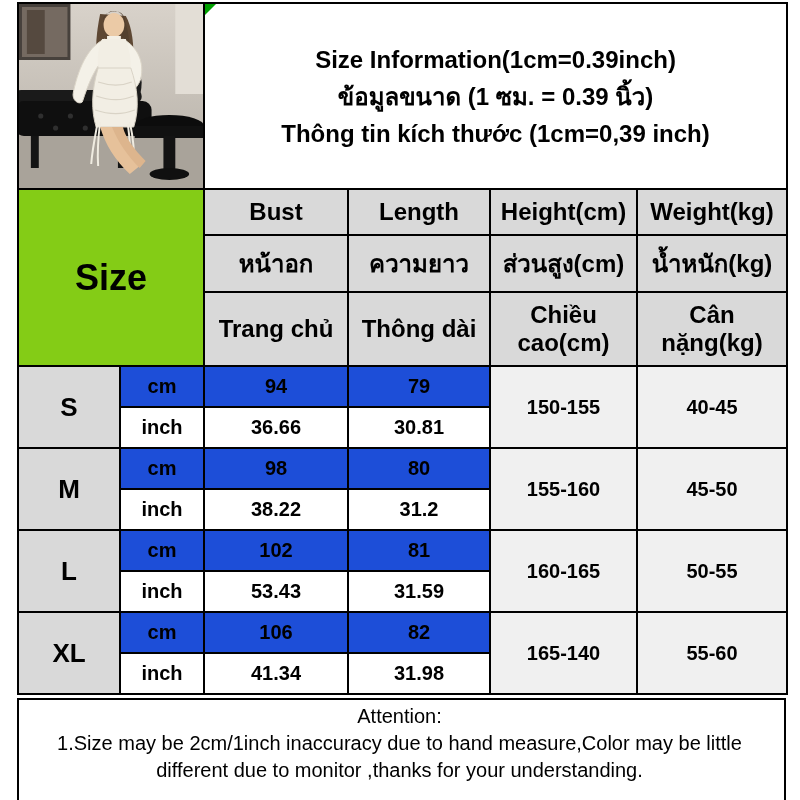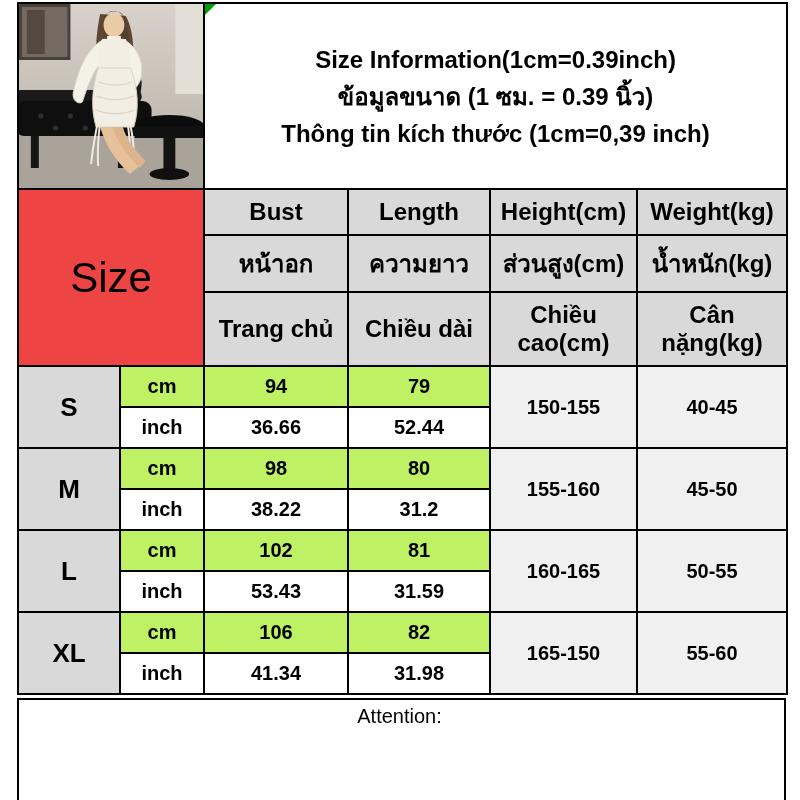--- a/index.html
+++ b/index.html
@@ -45,36 +45,36 @@
     border-right: 11px solid transparent;
   }
   
   .head td {
     height: 28px;
     background: #d9d9d9;
     font-weight: bold;
     font-size: 24px;
   }
   td.size-head {
-    background: #ef4444;
-    font-weight: normal;
-    font-size: 42px;
+    background: #84cc16;
+    font-weight: bold;
+    font-size: 36px;
   }
   
   .cm-row td, .inch-row td {
     height: 38px;
     font-weight: bold;
     font-size: 20px;
     background: #ffffff;
   }
   td.size-cell {
     background: #d9d9d9 !important;
     font-size: 26px;
   }
-  .cm-row td.shade { background: #bef264; }
+  .cm-row td.shade { background: #1d4ed8; }
   td.merged { background: #f0f0f0 !important; }
   
   .attention {
     border: 2px solid #000;
     margin-top: 3px;
     height: 167px;
     padding: 3px 8px 0 4px;
     text-align: center;
     font-size: 20px;
     line-height: 27px;
@@ -160,37 +160,37 @@
       <td>Weight(kg)</td>
     </tr>
     <tr class="head">
       <td>หน้าอก</td>
       <td>ความยาว</td>
       <td>ส่วนสูง(cm)</td>
       <td>น้ำหนัก(kg)</td>
     </tr>
     <tr class="head">
       <td>Trang chủ</td>
-      <td>Chiều dài</td>
+      <td>Thông dài</td>
       <td>Chiều cao(cm)</td>
       <td>Cân nặng(kg)</td>
     </tr>
 
     <tr class="cm-row">
       <td class="size-cell" rowspan="2">S</td>
       <td class="shade">cm</td>
       <td class="shade">94</td>
       <td class="shade">79</td>
       <td class="merged" rowspan="2">150-155</td>
       <td class="merged" rowspan="2">40-45</td>
     </tr>
     <tr class="inch-row">
       <td>inch</td>
       <td>36.66</td>
-      <td>52.44</td>
+      <td>30.81</td>
     </tr>
 
     <tr class="cm-row">
       <td class="size-cell" rowspan="2">M</td>
       <td class="shade">cm</td>
       <td class="shade">98</td>
       <td class="shade">80</td>
       <td class="merged" rowspan="2">155-160</td>
       <td class="merged" rowspan="2">45-50</td>
     </tr>
@@ -212,27 +212,28 @@
       <td>inch</td>
       <td>53.43</td>
       <td>31.59</td>
     </tr>
 
     <tr class="cm-row">
       <td class="size-cell" rowspan="2">XL</td>
       <td class="shade">cm</td>
       <td class="shade">106</td>
       <td class="shade">82</td>
-      <td class="merged" rowspan="2">165-150</td>
+      <td class="merged" rowspan="2">165-140</td>
       <td class="merged" rowspan="2">55-60</td>
     </tr>
     <tr class="inch-row">
       <td>inch</td>
       <td>41.34</td>
       <td>31.98</td>
     </tr>
   </tbody>
     </table>
 
   <div class="attention">
     <div>Attention:</div>
+    <div>1.Size may be 2cm/1inch inaccuracy due to hand measure,Color may be little different due to monitor ,thanks for your understanding.</div>
   </div>
 </div>
 
 </body></html>

